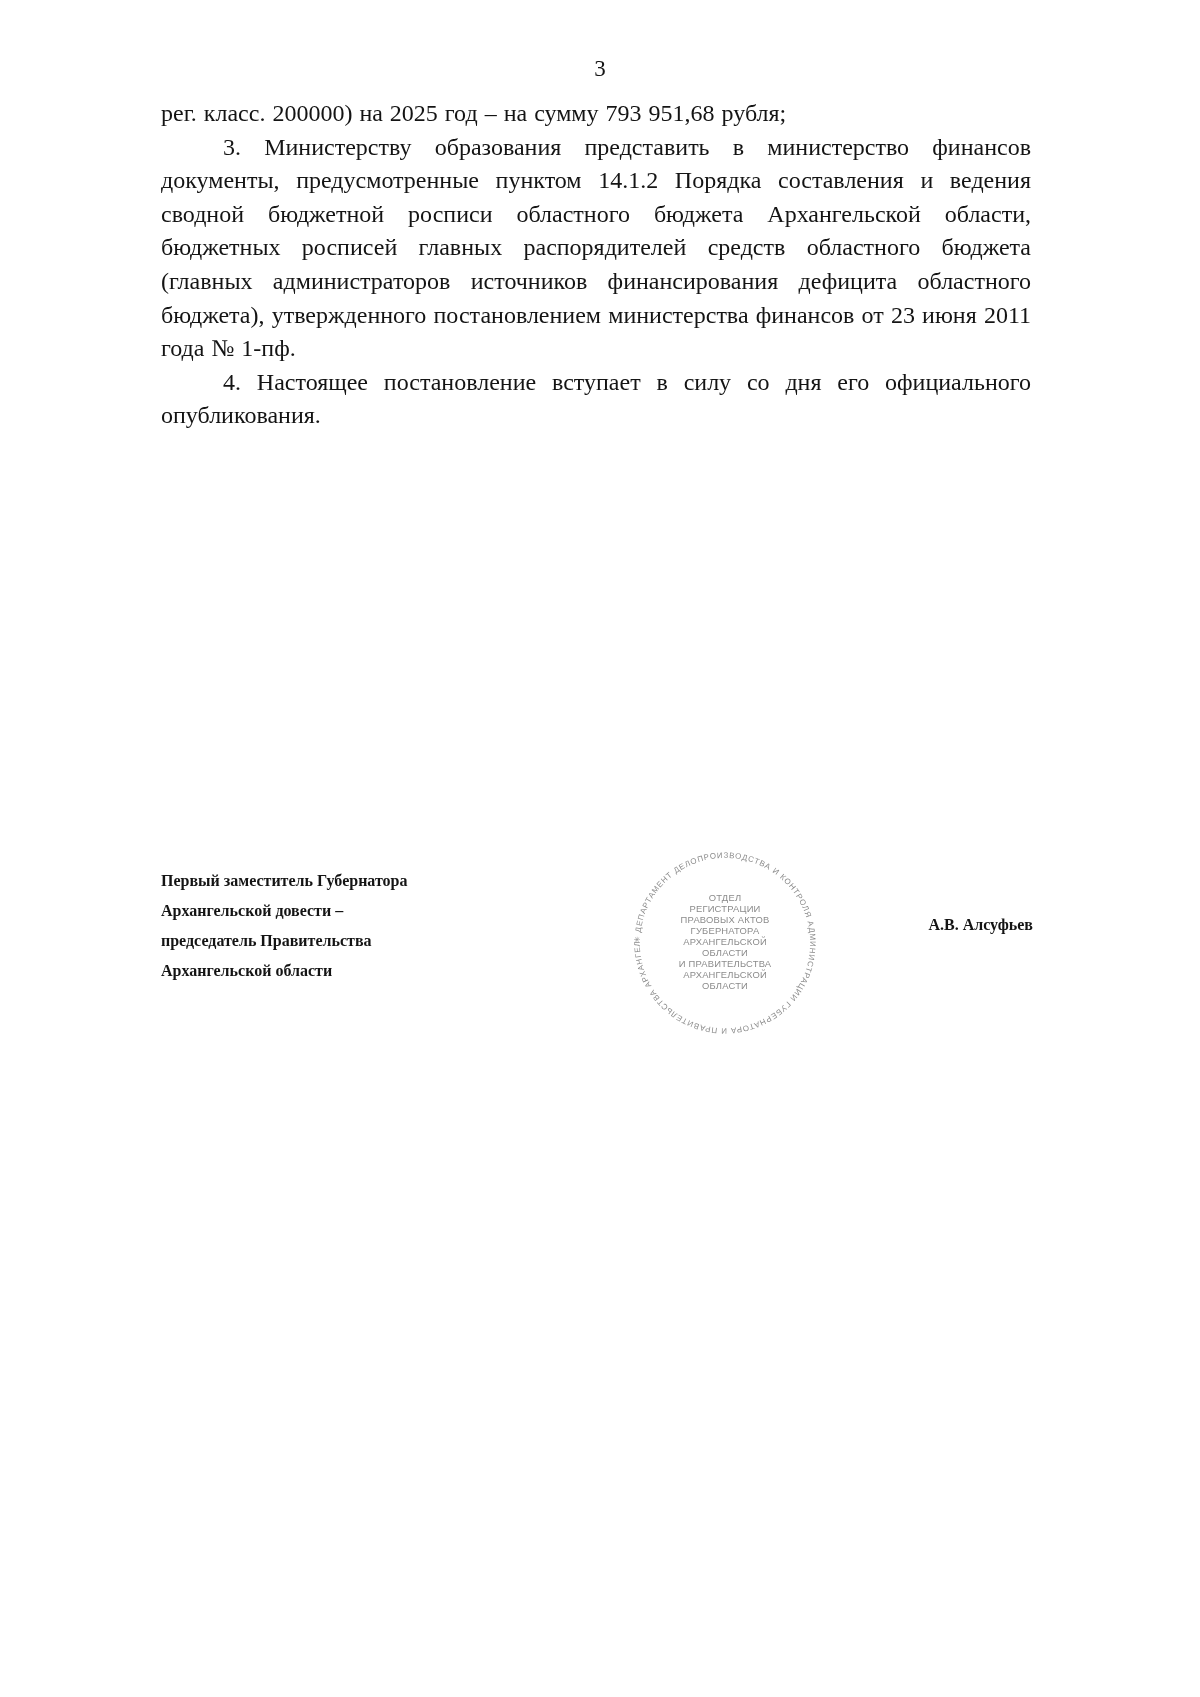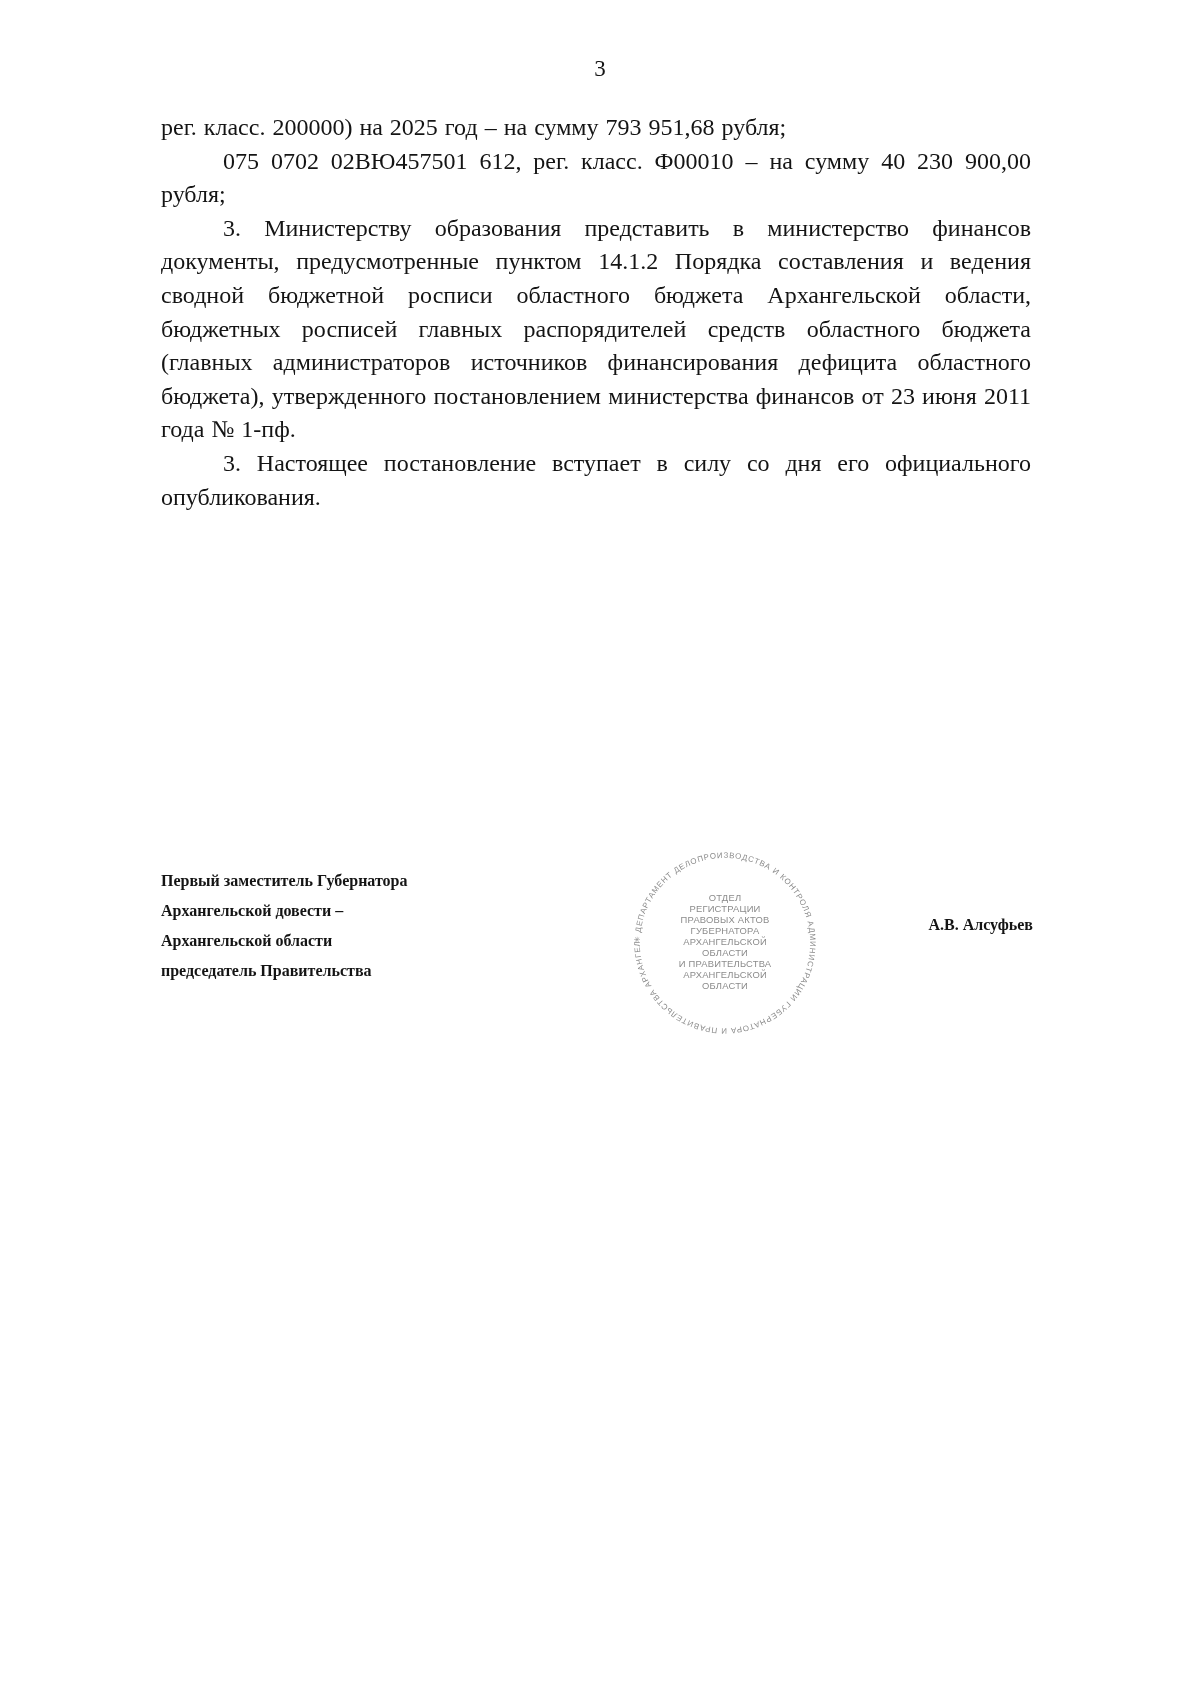--- a/index.html
+++ b/index.html
@@ -16,21 +16,21 @@
   .page-number {
     position: absolute;
     top: 56px;
     left: 0;
     width: 100%;
     text-align: center;
     font-size: 23px;
   }
   .content {
     position: absolute;
-    top: 111px;
+    top: 97px;
     left: 161px;
     width: 870px;
   }
   .para {
     font-size: 24px;
     line-height: 33.6px;
     text-align: justify;
     text-align-last: left;
     word-spacing: 1px;
   }
@@ -75,31 +75,30 @@
 </style>
 </head>
 <body>
 
 <div class="page">
 
   <div class="page-number">3</div>
 
   <div class="content">
     <p class="para">рег. класс. 200000) на 2025 год – на сумму 793&nbsp;951,68 рубля;</p>
-    <p class="para indent">075 0702 02ВЮ457501 612, рег. класс. Ф00010 – на сумму 40&nbsp;230&nbsp;900,00 рубля;</p>
     <p class="para indent">3. Министерству образования представить в министерство финансов документы, предусмотренные пунктом 14.1.2 Порядка составления и ведения сводной бюджетной росписи областного бюджета Архангельской области, бюджетных росписей главных распорядителей средств областного бюджета (главных администраторов источников финансирования дефицита областного бюджета), утвержденного постановлением министерства финансов от 23 июня 2011 года №&nbsp;1-пф.</p>
-    <p class="para indent">3. Настоящее постановление вступает в силу со дня его официального опубликования.</p>
+    <p class="para indent">4. Настоящее постановление вступает в силу со дня его официального опубликования.</p>
   </div>
 
   <div class="sig-row">
     <div class="sig-title">
       <div>Первый заместитель Губернатора</div>
       <div>Архангельской довести –</div>
+      <div>председатель Правительства</div>
       <div>Архангельской области</div>
-      <div>председатель Правительства</div>
     </div>
     <div class="sig-name">А.В.&nbsp;Алсуфьев</div>
   </div>
 
   <svg class="stamp" viewBox="0 0 200 200" aria-hidden="true">
     <defs>
       <path id="ringPath" d="M 100,100 m -86,0 a 86,86 0 1,1 172,0 a 86,86 0 1,1 -172,0"></path>
     </defs>
     <text class="ring-text">
       <textPath href="#ringPath">✳ ДЕПАРТАМЕНТ ДЕЛОПРОИЗВОДСТВА И КОНТРОЛЯ АДМИНИСТРАЦИИ ГУБЕРНАТОРА И ПРАВИТЕЛЬСТВА АРХАНГЕЛЬСКОЙ ОБЛАСТИ</textPath>

